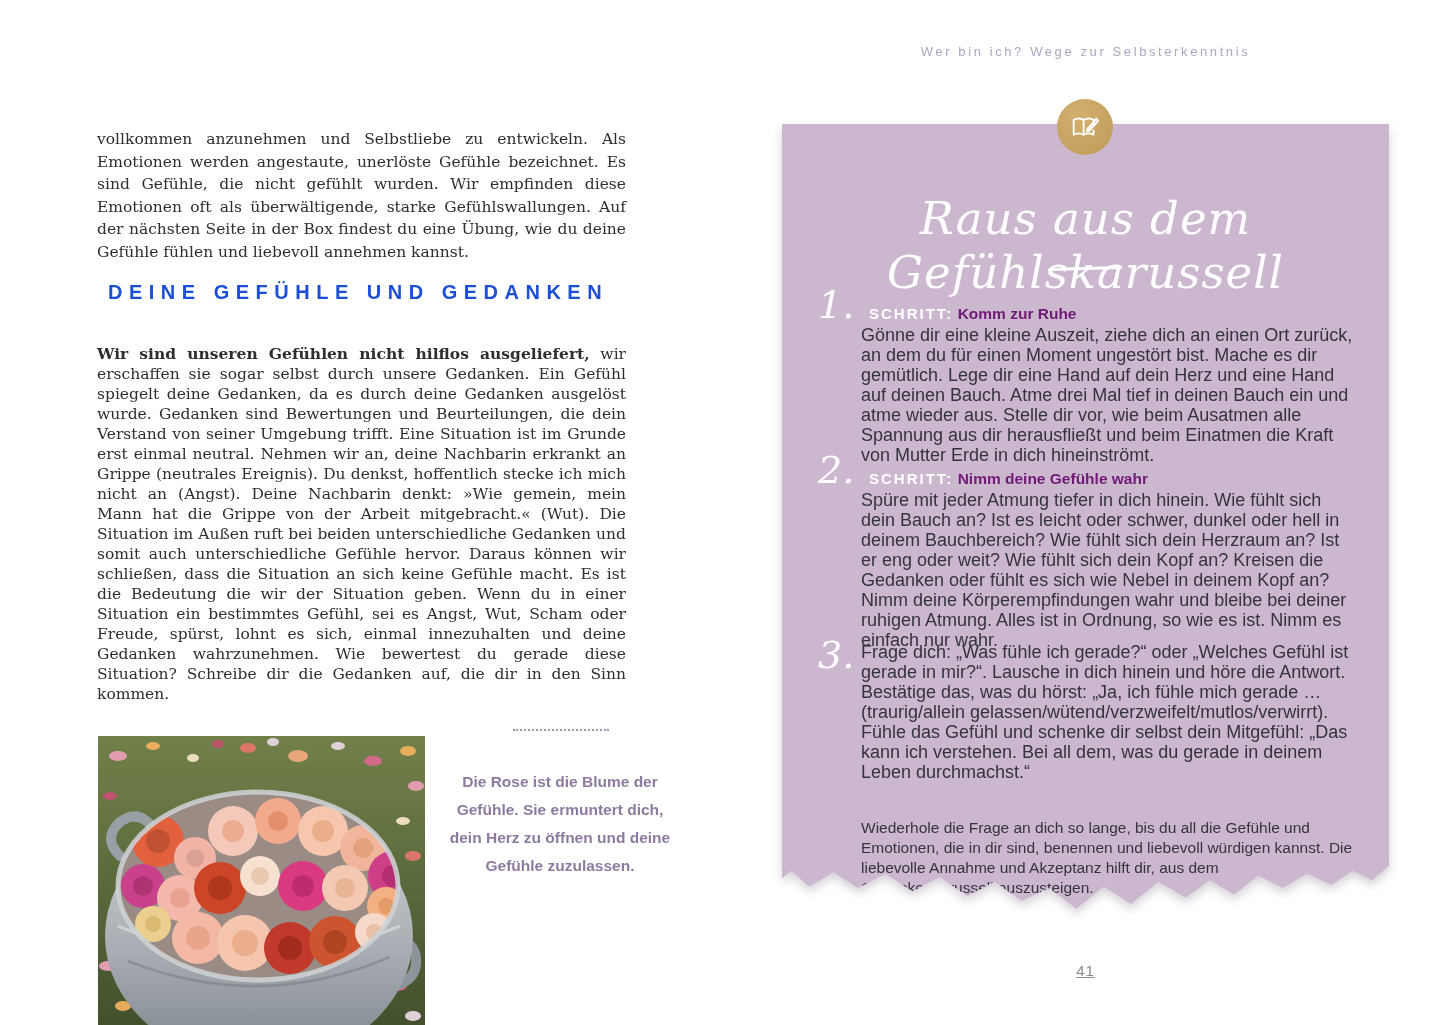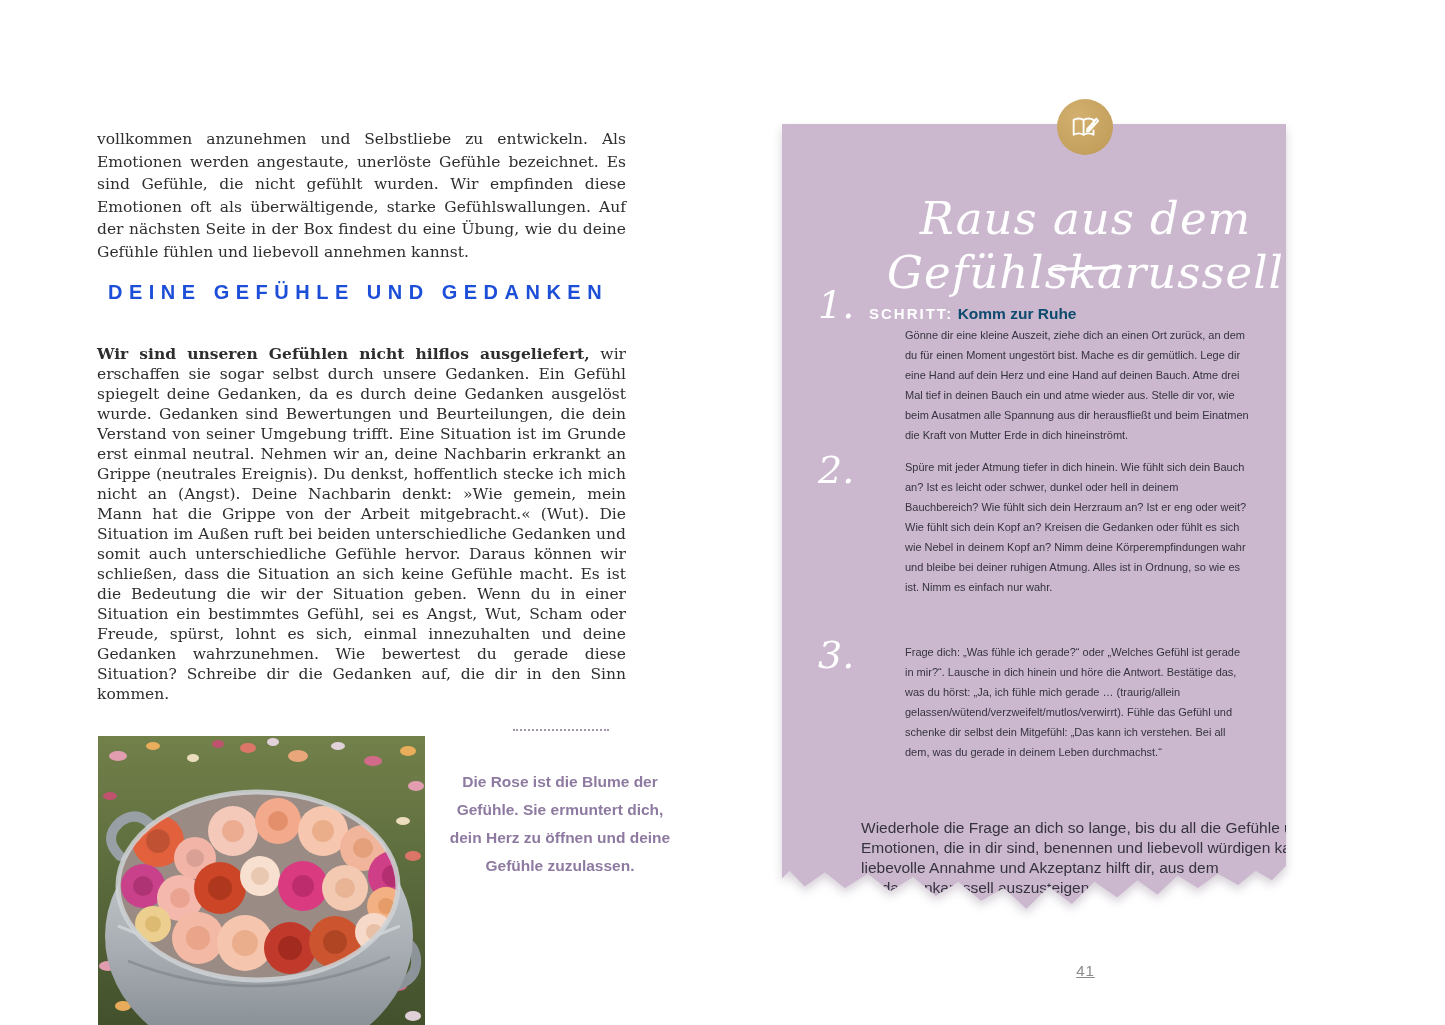--- a/index.html
+++ b/index.html
@@ -20,21 +20,21 @@
   .sep-dots{position:absolute;left:513px;top:729px;width:96px;height:0;
             border-top:2px dotted #a195ae;}
   .caption{position:absolute;left:440px;top:752px;width:240px;text-align:center;
            font-family:"Liberation Sans",sans-serif;font-weight:bold;
            font-size:15.5px;line-height:28px;color:#8e7aa1;}
   .photo{position:absolute;left:98px;top:736px;width:327px;height:289px;overflow:hidden;}
 
   
   .running-header{position:absolute;left:782px;top:44px;width:607px;text-align:center;
                   font-size:13px;letter-spacing:2.6px;color:#b1a5bf;font-weight:500;}
-  .torn-wrap{position:absolute;left:782px;top:124px;width:504px;height:791px;
+  .torn-wrap{position:absolute;left:782px;top:124px;width:607px;height:791px;
              filter:drop-shadow(0 5px 5px rgba(110,90,120,.28));}
   .torn-box{position:relative;width:100%;height:100%;background:#cbb8cf;
             clip-path:polygon(0% 0%,100% 0%,100% 93.8%,97.2% 95.6%,94% 94.4%,90.5% 96.2%,
             86.5% 94.8%,82.5% 96.6%,78.5% 95.0%,74.5% 97.4%,70.5% 95.6%,66.5% 97.8%,
             62% 95.8%,57.5% 98.6%,53% 96.4%,48.5% 99.2%,44% 96.6%,39.5% 98.2%,35% 95.8%,
             30.5% 97.6%,26% 95.2%,21.5% 97.0%,17% 94.8%,12.5% 96.6%,8.5% 94.6%,4.5% 96.4%,
             1.5% 94.4%,0% 95.4%);}
   .gold-badge{position:absolute;left:1057px;top:99px;width:56px;height:56px;border-radius:50%;
               background:radial-gradient(circle at 38% 32%,#d4b070,#bd9a55);
               display:flex;align-items:center;justify-content:center;}
@@ -43,22 +43,22 @@
              font-size:45px;line-height:1.2;color:#ffffff;letter-spacing:1px;}
   .box-underline{position:absolute;left:266px;top:143px;width:74px;height:3px;
                  background:#ffffff;border-radius:2px;transform:rotate(-1.5deg);}
   .step{position:absolute;left:0;width:100%;}
   .step-num{position:absolute;left:36px;top:-6px;
             font-family:"DejaVu Serif",serif;font-style:italic;
             font-size:38px;color:#ffffff;line-height:1;}
   .step-content{margin-left:79px;margin-right:36px;}
   .step-header{font-size:15.5px;line-height:22px;margin-top:11px;}
   .schritt{color:#ffffff;font-weight:bold;letter-spacing:2px;font-size:15px;margin-left:8px;}
-  .step-title{color:#0c4a6e;font-weight:bold;}
-  .step-body{font-size:11px;line-height:20px;color:#35333e;margin-left:44px;}
+  .step-title{color:#701a75;font-weight:bold;}
+  .step-body{font-size:18px;line-height:20px;color:#35333e;}
   .closing{position:absolute;left:79px;top:694px;width:492px;
            font-size:15.5px;line-height:20px;color:#35333e;}
   .page-num{position:absolute;left:782px;top:962px;width:607px;text-align:center;
             font-size:15px;letter-spacing:1px;color:#8b8b8b;text-decoration:underline;}
 </style>
 </head>
 <body>
 
 <div class="page">
 
@@ -162,38 +162,40 @@
             <circle cx="237" cy="206" r="12" fill="#9c3a1d" opacity="0.6"></circle>
           <circle cx="276" cy="196" r="19" fill="#f6d9c8"></circle>
             <circle cx="276" cy="196" r="8" fill="#dcac8c" opacity="0.55"></circle>
         </g>
       </g>
 
       <ellipse cx="160" cy="150" rx="140" ry="94" fill="none" stroke="#cfd4d7" stroke-width="5" opacity="0.85"></ellipse>
     </svg>
   </div>
 
+  <div class="running-header">Wer bin ich? Wege zur Selbsterkenntnis</div>
 
   <div class="torn-wrap">
     <div class="torn-box">
 
       <div class="box-title">Raus aus dem Gefühlskarussell</div>
       <div class="box-underline"></div>
 
       <div class="step" style="top:168px">
         <div class="step-num">1.</div>
         <div class="step-content">
           <div class="step-header"><span class="schritt">SCHRITT:</span> <span class="step-title">Komm zur Ruhe</span></div>
           <div class="step-body">Gönne dir eine kleine Auszeit, ziehe dich an einen Ort zurück, an dem du für einen Moment ungestört bist. Mache es dir gemütlich. Lege dir eine Hand auf dein Herz und eine Hand auf deinen Bauch. Atme drei Mal tief in deinen Bauch ein und atme wieder aus. Stelle dir vor, wie beim Ausatmen alle Spannung aus dir herausfließt und beim Einatmen die Kraft von Mutter Erde in dich hineinströmt.</div>
         </div>
       </div>
 
       <div class="step" style="top:333px">
         <div class="step-num">2.</div>
         <div class="step-content">
+          <div class="step-header"><span class="schritt">SCHRITT:</span> <span class="step-title">Nimm deine Gefühle wahr</span></div>
           <div class="step-body">Spüre mit jeder Atmung tiefer in dich hinein. Wie fühlt sich dein Bauch an? Ist es leicht oder schwer, dunkel oder hell in deinem Bauchbereich? Wie fühlt sich dein Herzraum an? Ist er eng oder weit? Wie fühlt sich dein Kopf an? Kreisen die Gedanken oder fühlt es sich wie Nebel in deinem Kopf an? Nimm deine Körperempfindungen wahr und bleibe bei deiner ruhigen Atmung. Alles ist in Ordnung, so wie es ist. Nimm es einfach nur wahr.</div>
         </div>
       </div>
 
       <div class="step" style="top:518px">
         <div class="step-num">3.</div>
         <div class="step-content">
           <div class="step-body">Frage dich: „Was fühle ich gerade?“ oder „Welches Gefühl ist gerade in mir?“. Lausche in dich hinein und höre die Antwort. Bestätige das, was du hörst: „Ja, ich fühle mich gerade … (traurig/allein gelassen/wütend/verzweifelt/mutlos/verwirrt). Fühle das Gefühl und schenke dir selbst dein Mitgefühl: „Das kann ich verstehen. Bei all dem, was du gerade in deinem Leben durchmachst.“</div>
         </div>
       </div>

